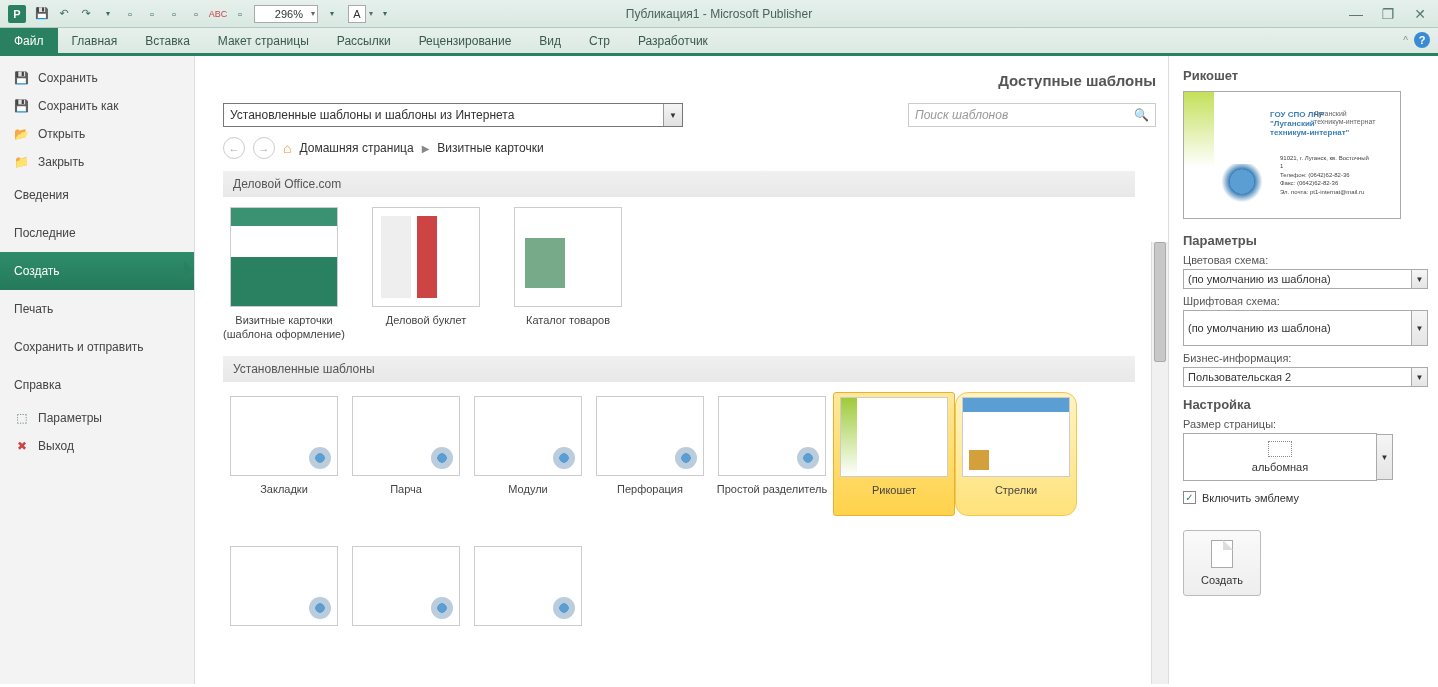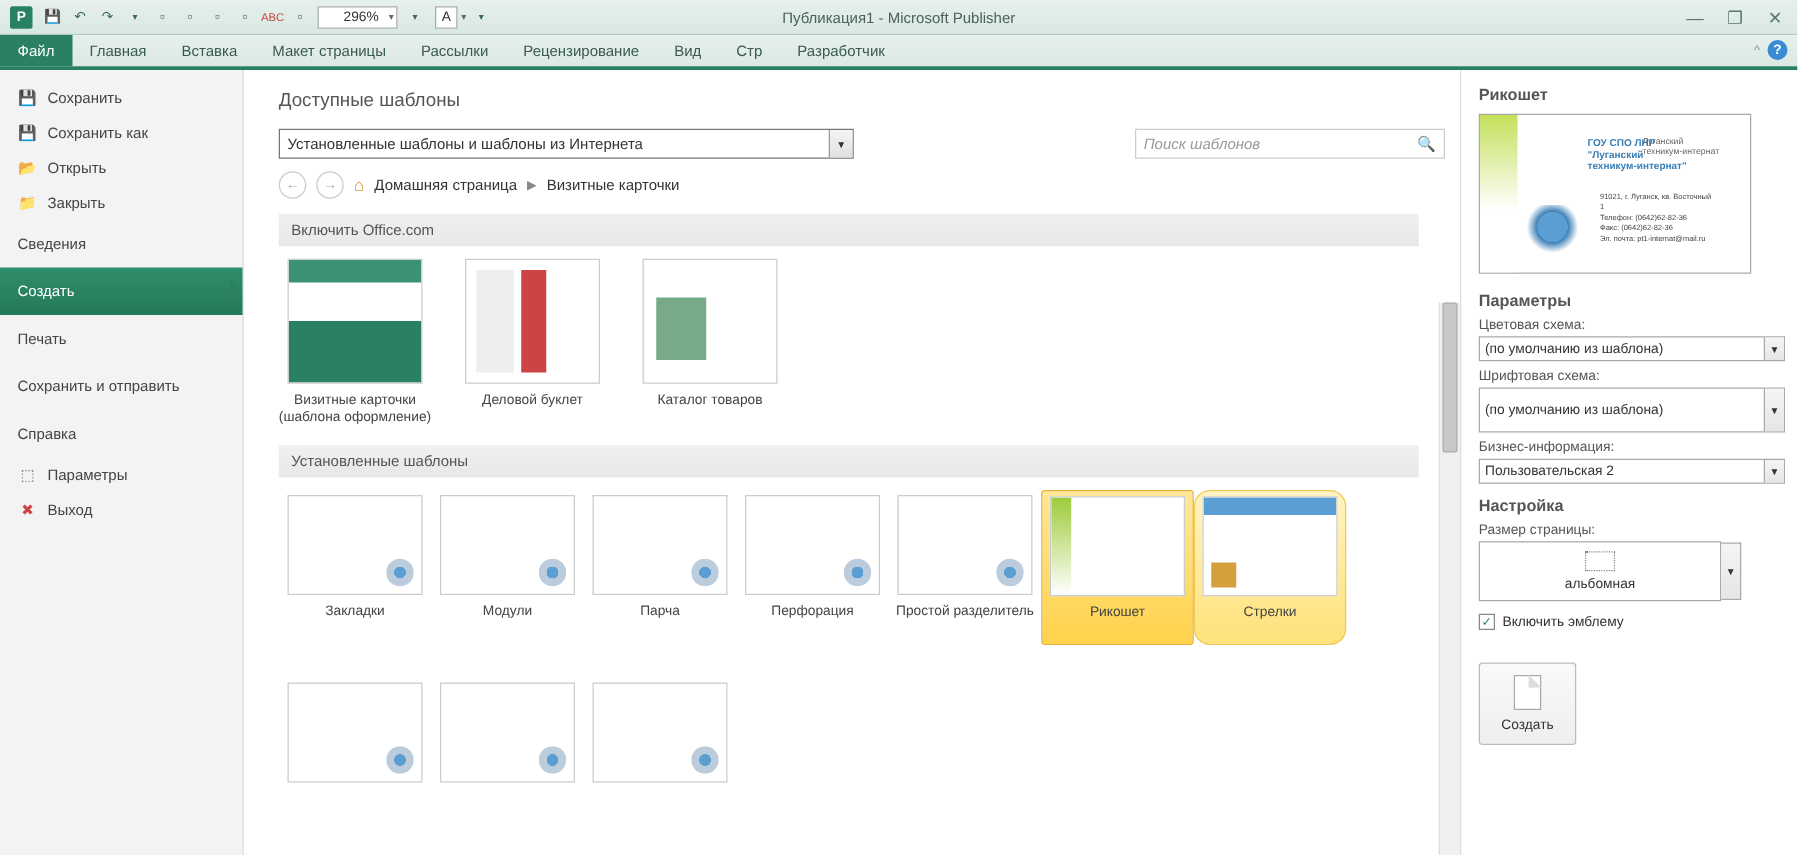--- a/index.html
+++ b/index.html
@@ -37,21 +37,21 @@
 .sb-icon { width: 16px; height: 16px; display: inline-flex; align-items: center; justify-content: center; font-size: 12px; }
 .ic-save { color: #3b6fb5; }
 .ic-saveas { color: #3b6fb5; }
 .ic-open { color: #d4a03b; }
 .ic-close { color: #d4a03b; }
 .ic-params { color: #5a7a6e; }
 .ic-exit { color: #c44; }
 
 
 .center { flex: 1; padding: 16px 12px 0 28px; overflow: hidden; position: relative; }
-.center h2 { font-size: 15px; color: #555; font-weight: 400; margin-bottom: 14px; }
+.center h2 { font-size: 15px; color: #555; font-weight: 700; margin-bottom: 14px; text-align: right; }
 .filter-row { display: flex; align-items: center; gap: 8px; margin-bottom: 8px; }
 .filter-select { width: 460px; height: 24px; border: 1px solid #777; display: flex; align-items: center; padding: 0 20px 0 6px; font-size: 12px; position: relative; background: #fff; }
 .filter-select::after { content: ""; position: absolute; right: 0; top: 0; bottom: 0; width: 18px; border-left: 1px solid #999; background: linear-gradient(#f5f5f5,#e0e0e0); }
 .filter-select .dd-arrow { position: absolute; right: 5px; font-size: 8px; color: #333; z-index: 1; }
 .search-box { margin-left: auto; width: 248px; height: 24px; border: 1px solid #ccc; display: flex; align-items: center; padding: 0 6px; color: #999; font-size: 12px; font-style: italic; position: relative; }
 .search-box .mag { position: absolute; right: 6px; color: #5a7a9e; font-style: normal; }
 
 .breadcrumb { display: flex; align-items: center; gap: 8px; margin: 10px 0 12px; font-size: 12px; }
 .nav-btn { width: 22px; height: 22px; border: 1px solid #ccc; border-radius: 50%; display: flex; align-items: center; justify-content: center; color: #aaa; font-size: 11px; }
 .home-ic { color: #d49a3b; font-size: 14px; }
@@ -177,20 +177,23 @@
         <span class="sb-icon ic-open">📂</span>
         <span>Открыть</span>
       </div>
     <div class="sb-item">
         <span class="sb-icon ic-close">📁</span>
         <span>Закрыть</span>
       </div>
     <div class="sb-item big">
         <span>Сведения</span>
       </div>
+    <div class="sb-item big">
+        <span>Последние</span>
+      </div>
     <div class="sb-item big active">
         <span>Создать</span>
       </div>
     <div class="sb-item big">
         <span>Печать</span>
       </div>
     <div class="sb-item big">
         <span>Сохранить и отправить</span>
       </div>
     <div class="sb-item big">
@@ -222,21 +225,21 @@
 
     <div class="breadcrumb">
       <div class="nav-btn">←</div>
       <div class="nav-btn">→</div>
       <span class="home-ic">⌂</span>
       <span class="bc-link">Домашняя страница</span>
       <span class="bc-sep">▶</span>
       <span class="bc-link">Визитные карточки</span>
     </div>
 
-    <div class="section-header">Включить Office.com</div>
+    <div class="section-header">Деловой Office.com</div>
     <div class="template-row">
       <div class="tmpl">
         <div class="tmpl-thumb th-biz"></div>
         <div class="tmpl-label">Визитные карточки (шаблона оформление)</div>
       </div>
       <div class="tmpl">
         <div class="tmpl-thumb th-booklet"></div>
         <div class="tmpl-label">Деловой буклет</div>
       </div>
       <div class="tmpl">
@@ -246,25 +249,25 @@
     </div>
 
     <div class="section-header">Установленные шаблоны</div>
     <div class="cards-row">
       <div class="card">
           <div class="card-thumb th-bc"></div>
           <div class="card-label">Закладки</div>
         </div>
       <div class="card">
           <div class="card-thumb th-bc"></div>
+          <div class="card-label">Парча</div>
+        </div>
+      <div class="card">
+          <div class="card-thumb th-bc"></div>
           <div class="card-label">Модули</div>
-        </div>
-      <div class="card">
-          <div class="card-thumb th-bc"></div>
-          <div class="card-label">Парча</div>
         </div>
       <div class="card">
           <div class="card-thumb th-bc"></div>
           <div class="card-label">Перфорация</div>
         </div>
       <div class="card">
           <div class="card-thumb th-bc"></div>
           <div class="card-label">Простой разделитель</div>
         </div>
       <div class="card selected">

